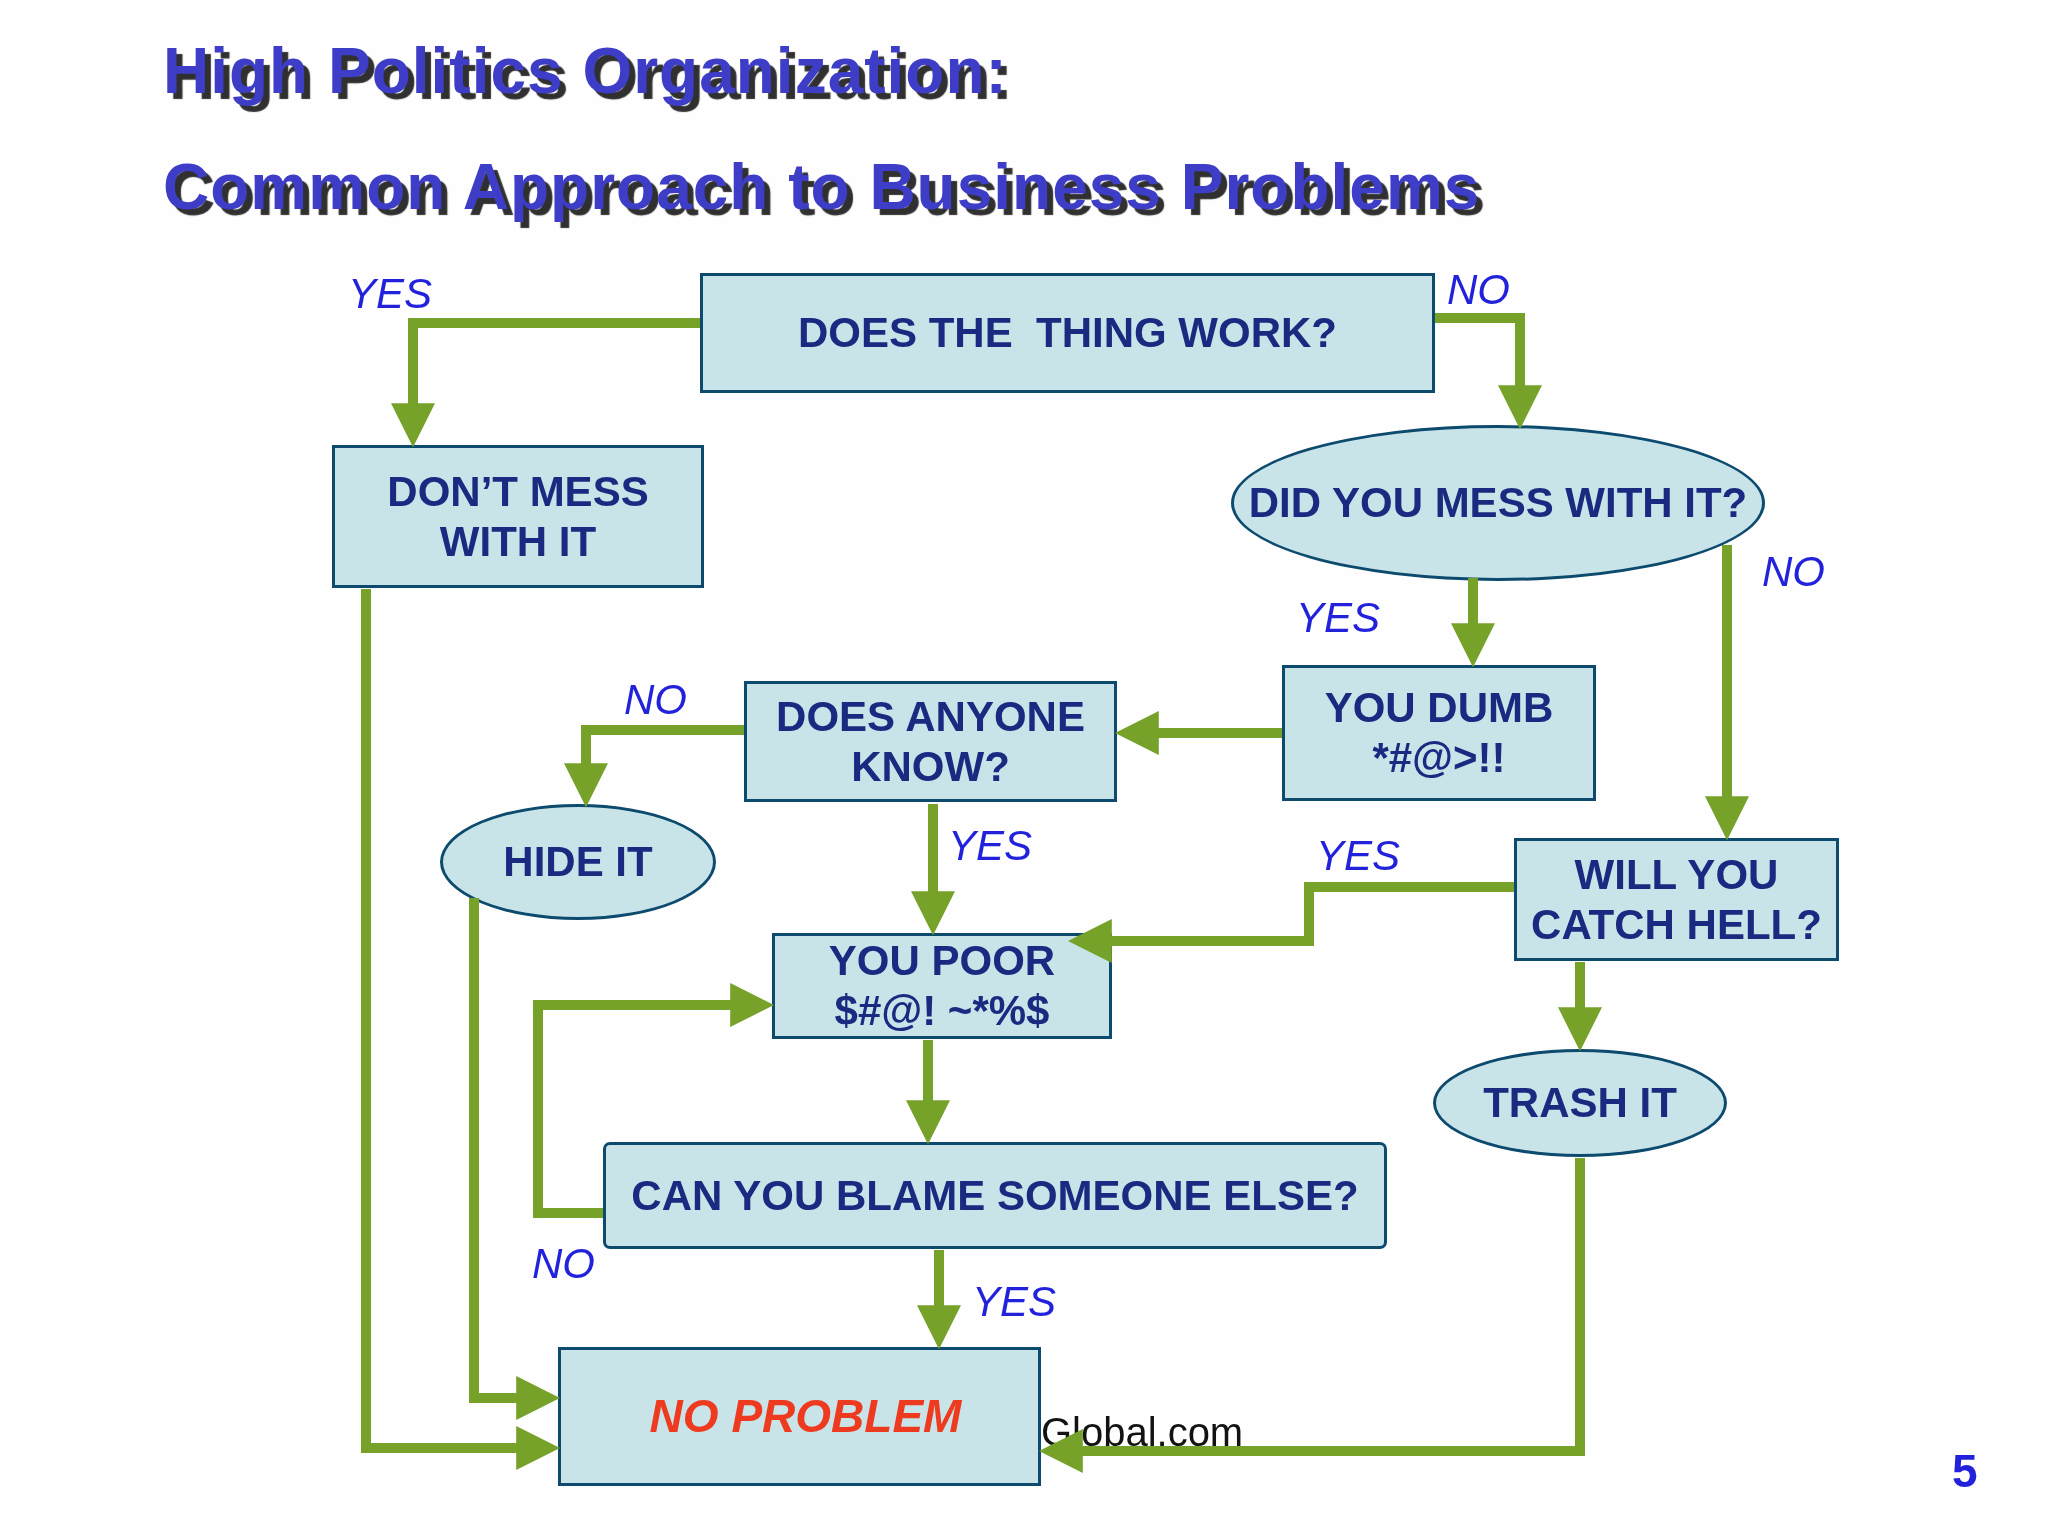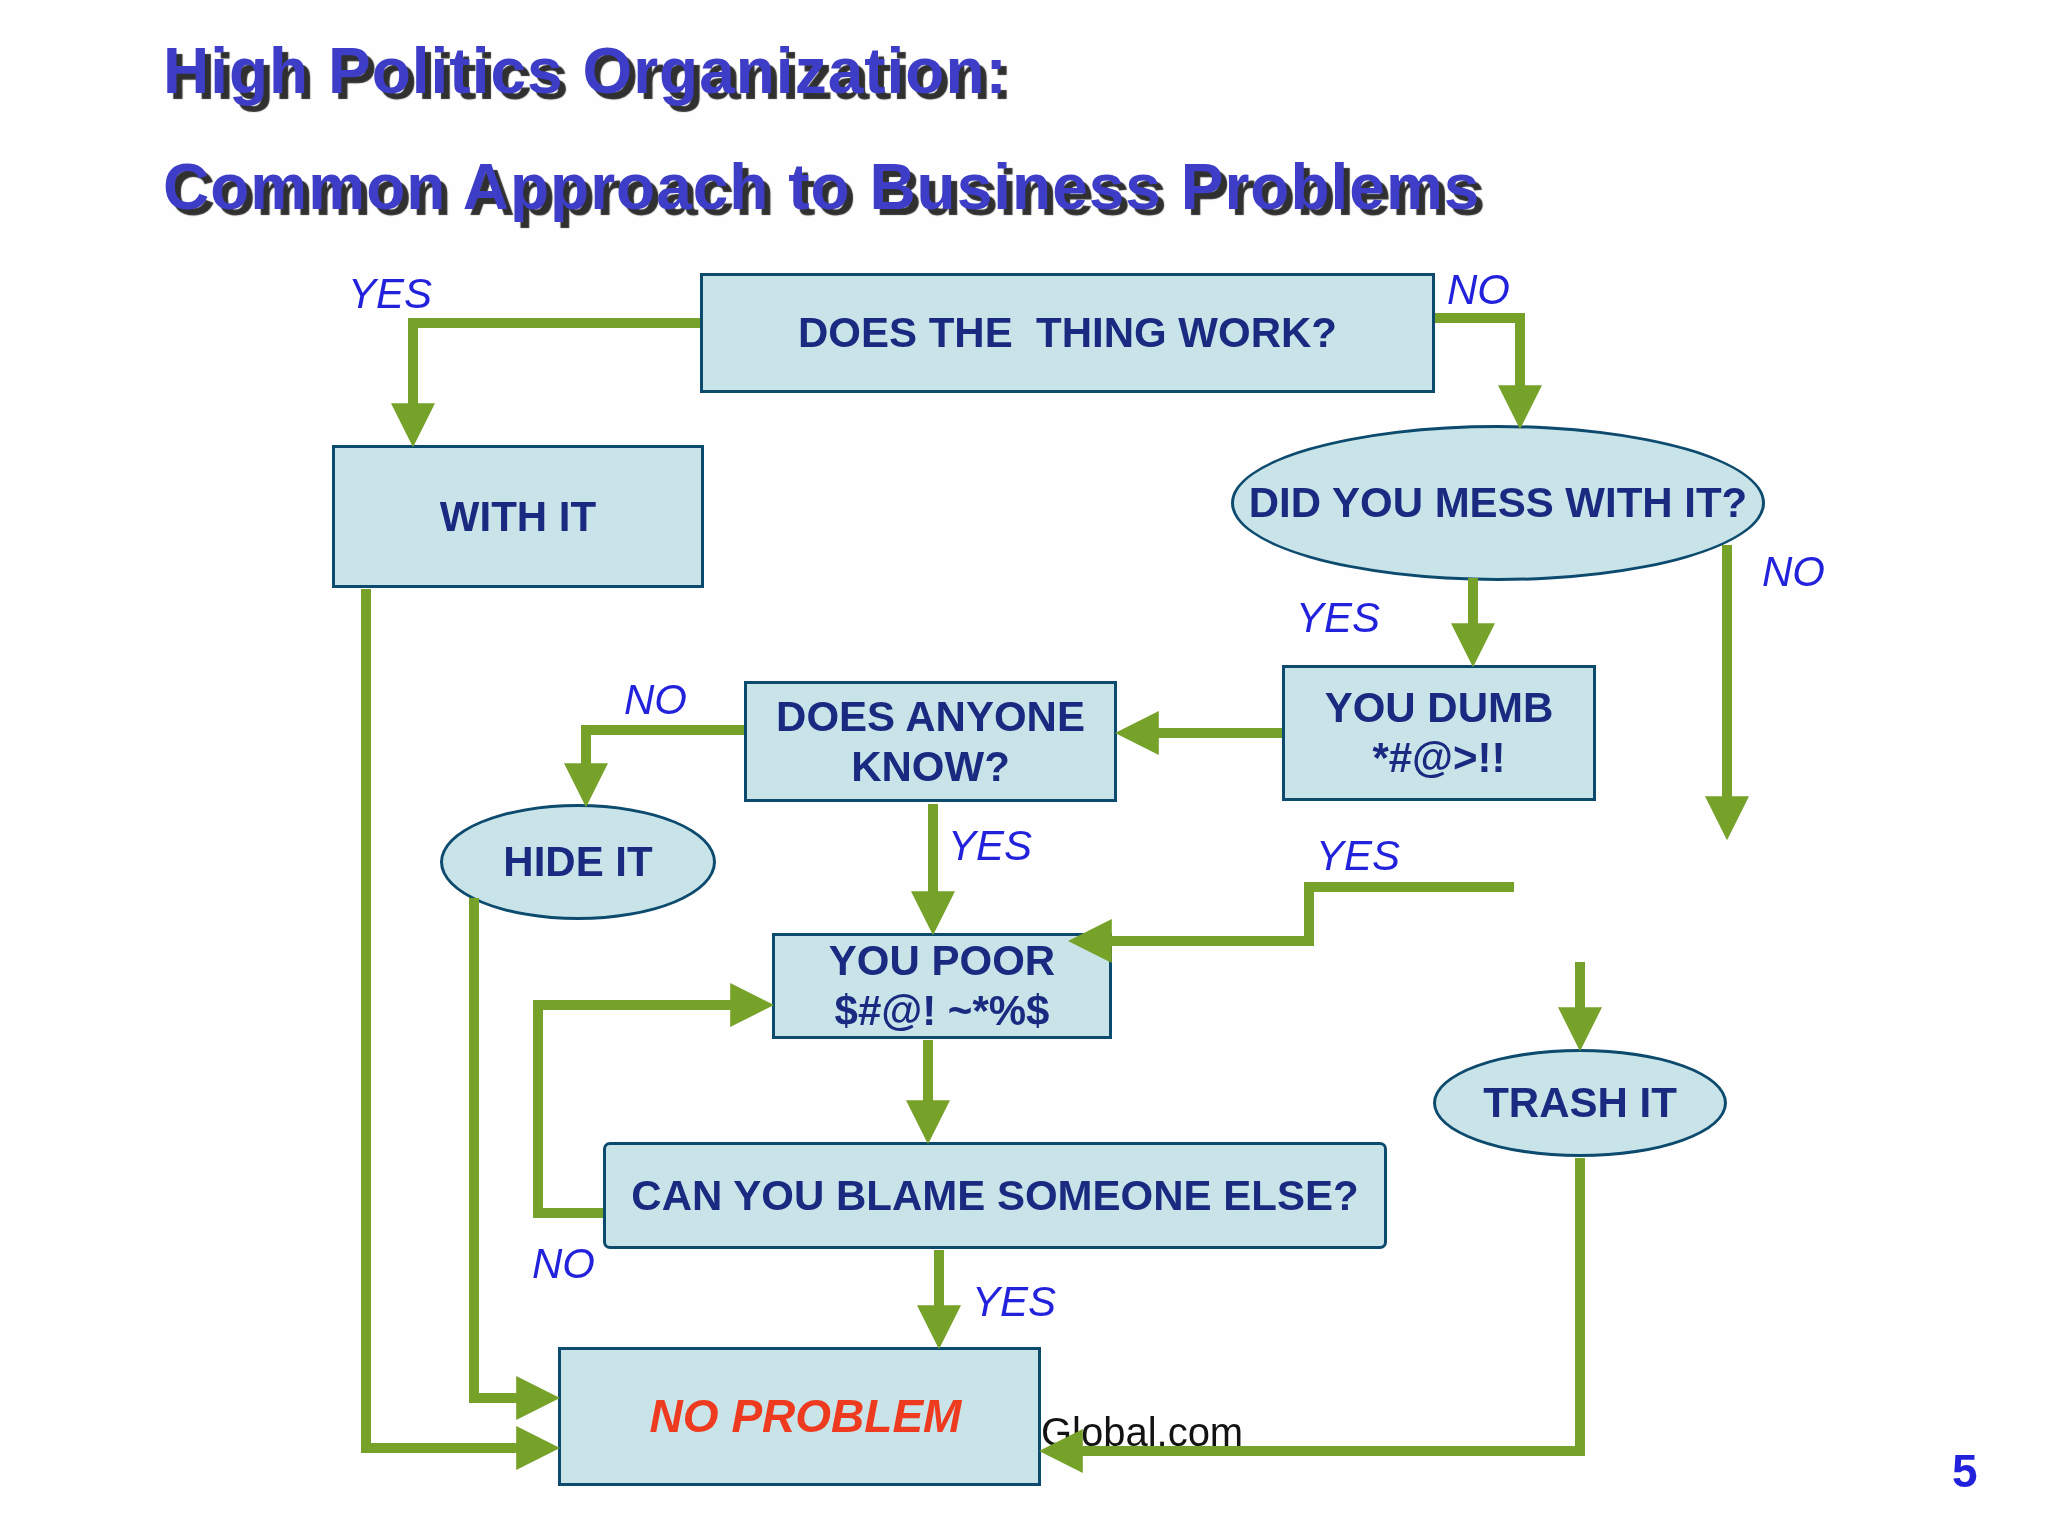--- a/index.html
+++ b/index.html
@@ -115,20 +115,21 @@
   <div class="title-line" id="title-1">High Politics Organization:</div>
   <div class="title-line" id="title-2">Common Approach to Business Problems</div>
 
   <div id="watermark">lGlobal.com</div>
 
   <div class="node" id="node-does-thing-work">
     <span class="node-text">DOES THE  THING WORK?</span>
   </div>
 
   <div class="node" id="node-dont-mess">
+    <span class="node-text">DON’T MESS</span>
     <span class="node-text">WITH IT</span>
   </div>
 
   <div class="node ellipse" id="node-did-you-mess">
     <span class="node-text">DID YOU MESS WITH IT?</span>
   </div>
 
   <div class="node" id="node-you-dumb">
     <span class="node-text">YOU DUMB</span>
     <span class="node-text">*#@&gt;!!</span>
@@ -136,20 +137,24 @@
 
   <div class="node ellipse" id="node-hide-it">
     <span class="node-text">HIDE IT</span>
   </div>
 
   <div class="node" id="node-does-anyone-know">
     <span class="node-text">DOES ANYONE</span>
     <span class="node-text">KNOW?</span>
   </div>
 
+  <div class="node" id="node-will-you-catch-hell">
+    <span class="node-text">WILL YOU</span>
+    <span class="node-text">CATCH HELL?</span>
+  </div>
 
   <div class="node" id="node-you-poor">
     <span class="node-text">YOU POOR</span>
     <span class="node-text">$#@! ~*%$</span>
   </div>
 
   <div class="node ellipse" id="node-trash-it">
     <span class="node-text">TRASH IT</span>
   </div>
 

